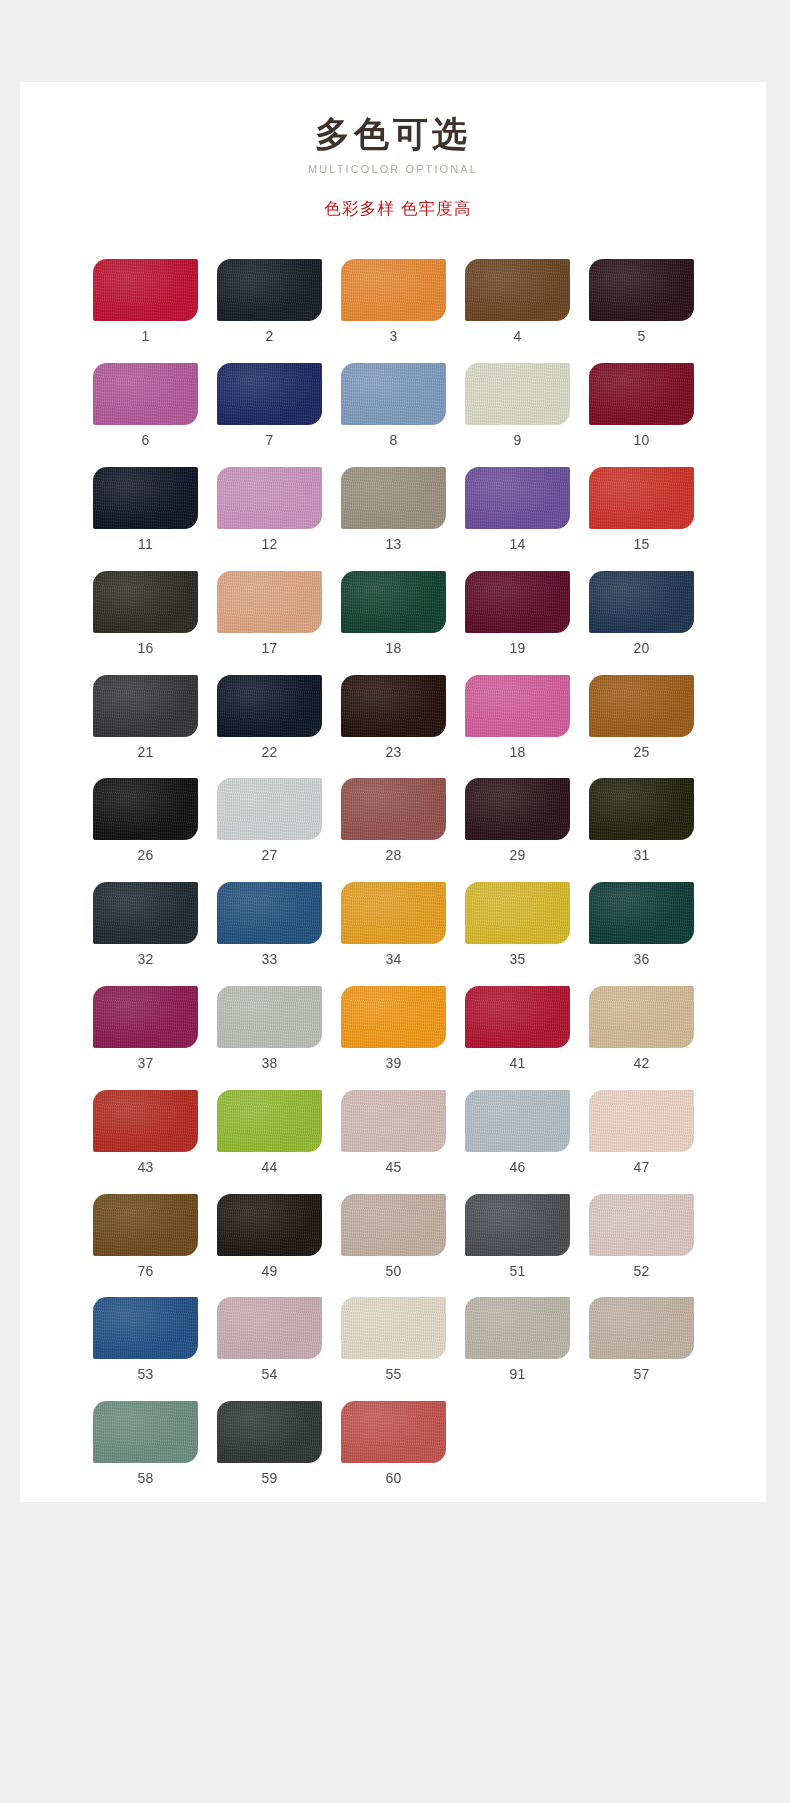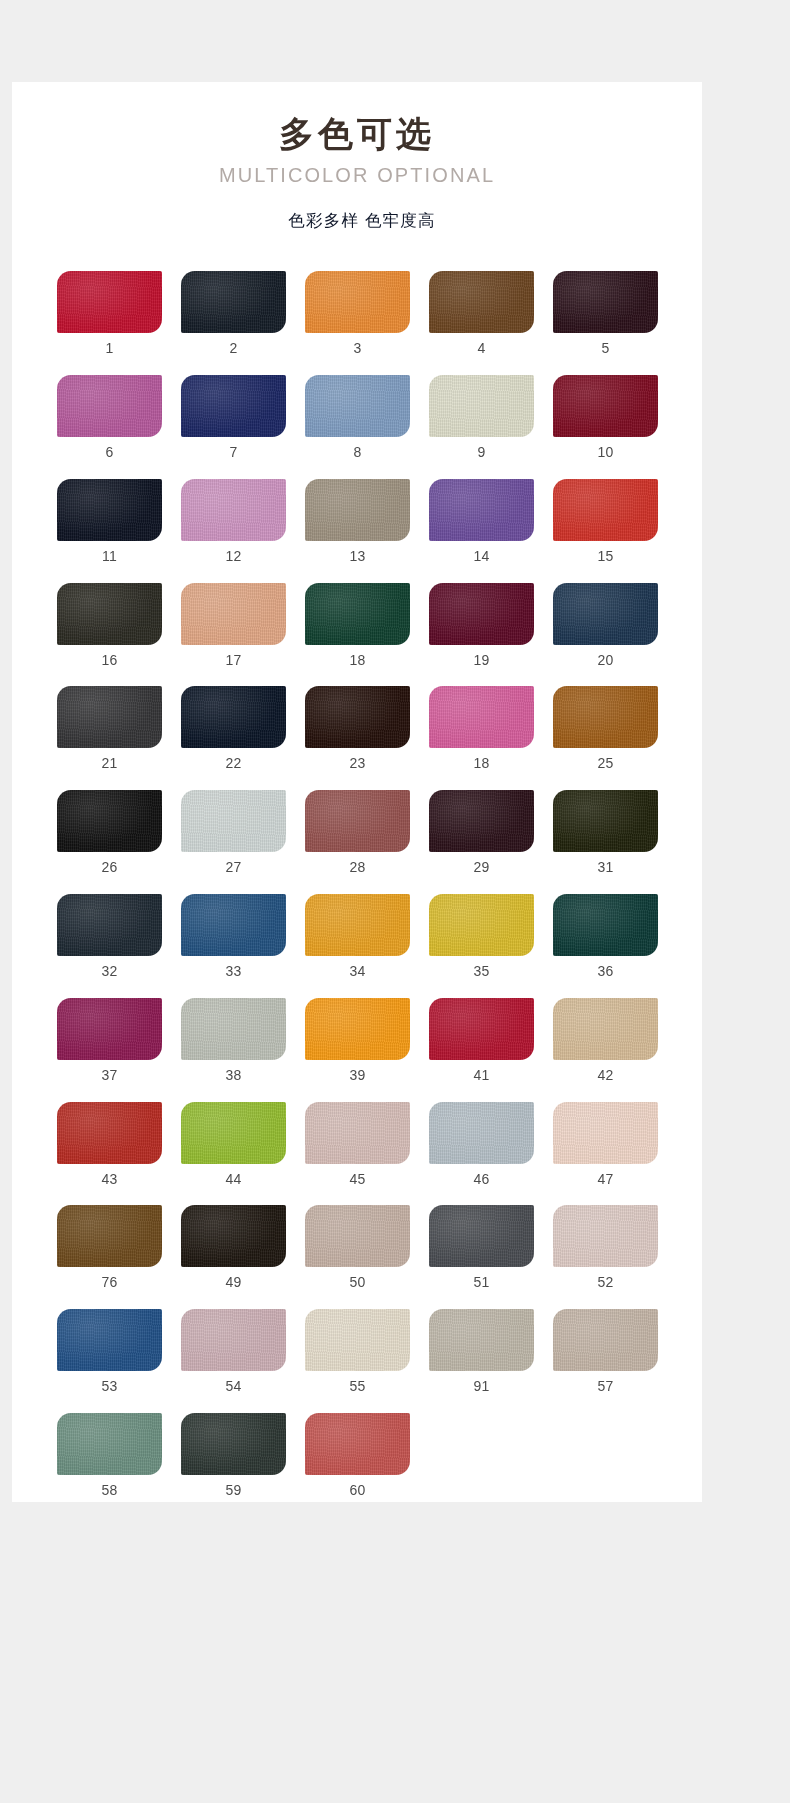--- a/index.html
+++ b/index.html
@@ -13,52 +13,52 @@
   .page {
     width: 790px;
     min-height: 1803px;
     margin: 0 auto;
     background: #efefef;
     padding: 0;
     position: relative;
   }
   .card {
     position: absolute;
-    left: 12px;
+    left: 20px;
     top: 82px;
-    width: 690px;
+    width: 746px;
     height: 1420px;
     background: #ffffff;
   }
   .header {
     padding-top: 30px;
     text-align: center;
   }
   .title-cn {
     font-size: 35px;
     letter-spacing: 4px;
     color: #3d312a;
     font-weight: 700;
     line-height: 1.25;
     margin: 0;
     font-family: "Liberation Sans", "DejaVu Sans", sans-serif;
   }
   .title-en {
-    font-size: 20px;
+    font-size: 11px;
     letter-spacing: 2.1px;
     color: #b2aaa6;
     margin: 6px 0 0 0;
     font-weight: 400;
     line-height: 1.3;
     text-align: center;
   }
   .subtitle-cn {
     font-size: 16.5px;
     letter-spacing: 1.2px;
-    color: #0f172a;
+    color: #b91c1c;
     margin: 22px 0 0 0;
     font-weight: 400;
     line-height: 1.3;
     padding-left: 10px;
   }
 
   .swatch-grid {
     margin: 40px auto 0 auto;
     width: 600px;
     display: grid;

